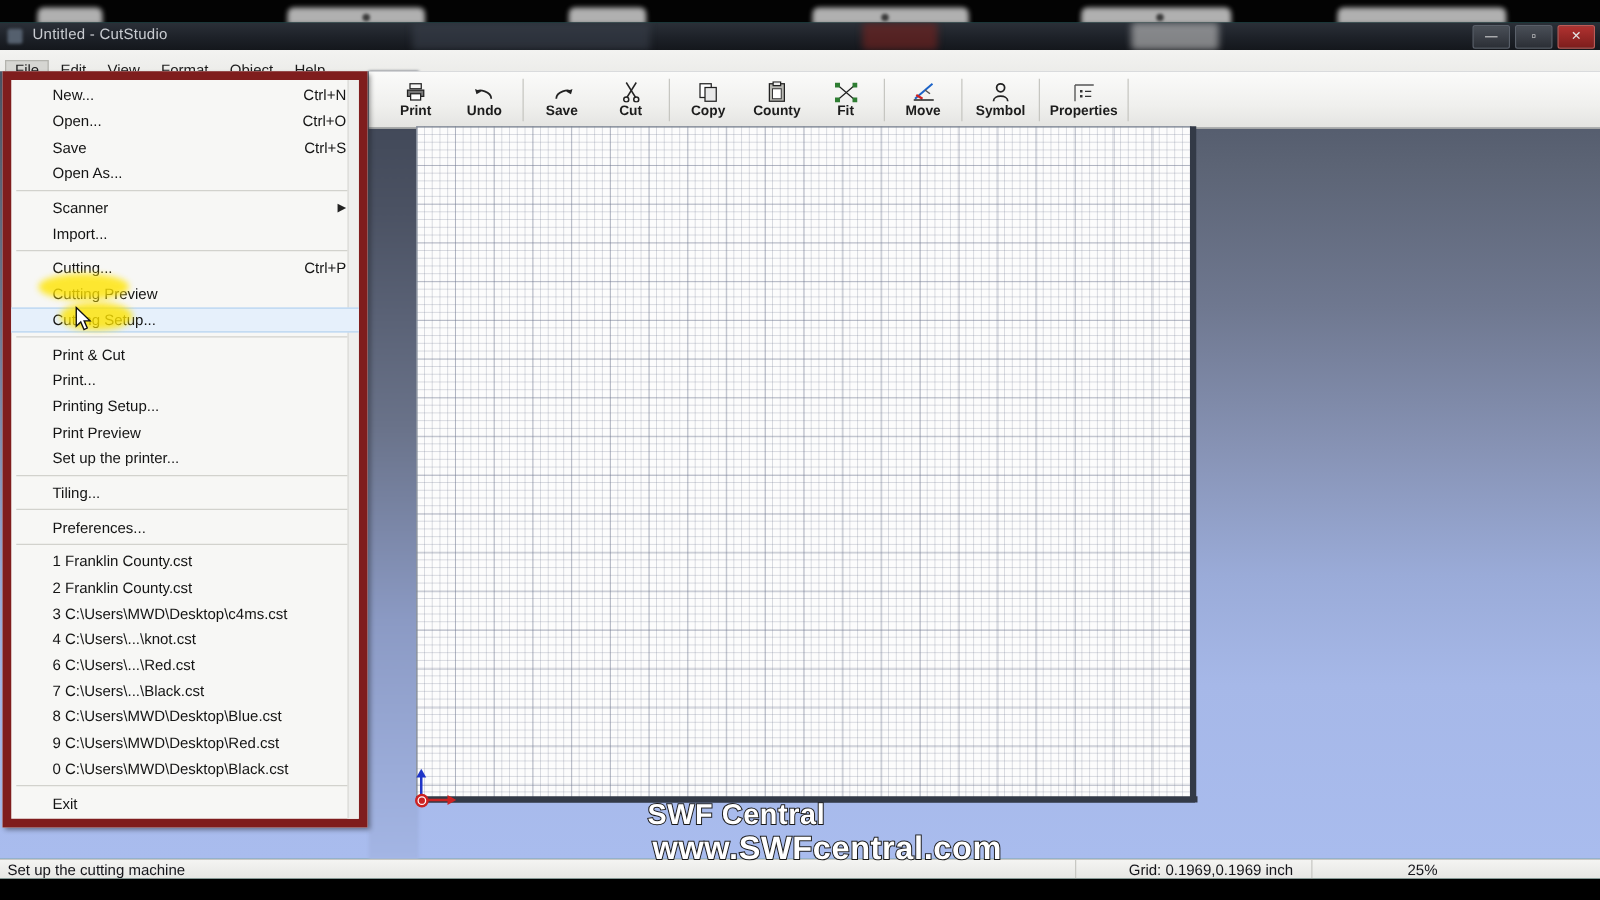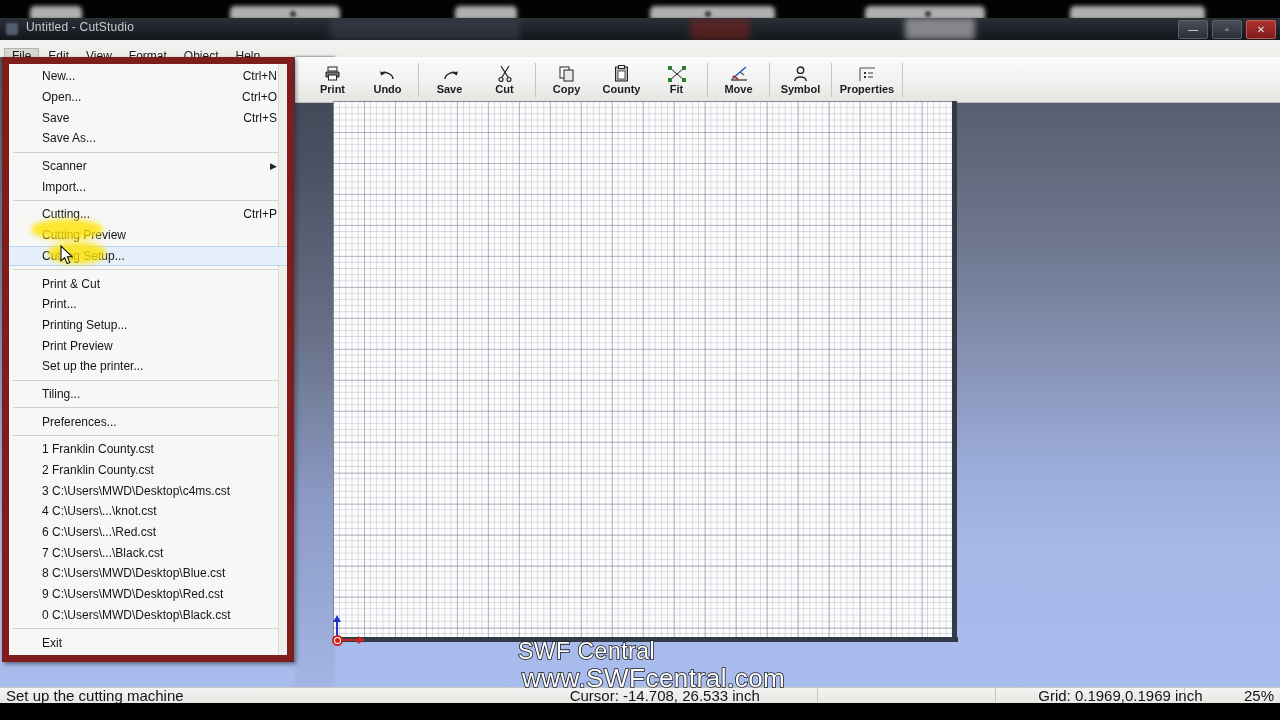--- a/index.html
+++ b/index.html
@@ -99,21 +99,21 @@
           justify-content:center;font-size:7px;color:#45454a;}
   .vs-thumb{position:absolute;left:0;top:378px;width:17px;height:172px;
             background:linear-gradient(90deg,#fdfdfd,#e9e9e6 40%,#dcdcd8);
             border:1px solid #b9b9b4;box-sizing:border-box;}
   .vs-grip{position:absolute;left:4px;top:80px;width:9px;height:7px;}
   .vs-grip i{display:block;height:1px;background:#9a9a95;margin-bottom:2px;}
 
   
   .statusbar{position:absolute;left:0;top:687px;width:1280px;height:16px;
              background:linear-gradient(180deg,#f4f4f2,#e6e6e3);
-             border-top:1px solid #c8c8c3;display:flex;align-items:center;font-size:15px;
+             border-top:1px solid #c8c8c3;display:flex;align-items:center;font-size:12px;
              color:#15151a;box-sizing:border-box;gap:36px;}
   .sb-cell{height:15px;display:flex;align-items:center;padding:0 6px;
            border-right:1px solid #c8c8c3;filter:blur(.2px);white-space:nowrap;}
   .sb-msg{width:640px;border-right:none;}
   .sb-cursor{width:300px;}
   .sb-blank{width:160px;}
   .sb-grid{width:140px;}
   .sb-zoom{width:58px;justify-content:flex-end;border-right:none;}
   .bottomblack{position:absolute;left:0;top:703px;width:1280px;height:17px;background:#000;}
 
@@ -135,21 +135,21 @@
   
   .hl{position:absolute;border-radius:48%;background:#ffe400;opacity:.80;
       filter:blur(2.5px);pointer-events:none;}
 
   
   .cursor{position:absolute;left:60px;top:245px;width:13px;height:20px;}
   .cursor svg{display:block;}
 
   
   .wm{position:absolute;left:518px;top:640px;line-height:1.0;pointer-events:none;}
-  .wm div{font-family:"Liberation Sans",sans-serif;font-weight:normal;color:#ffffff;
+  .wm div{font-family:"Liberation Sans",sans-serif;font-weight:bold;color:#ffffff;
           -webkit-text-stroke:1.6px #1a1a1a;paint-order:stroke fill;letter-spacing:.5px;}
   .wm .l1{font-size:23px;}
   .wm .l2{font-size:23px;margin-top:2px;}
   .wm .l3{font-size:26px;margin-top:2px;margin-left:4px;}
 </style>
 </head>
 <body>
 
 <div id="app">
 
@@ -328,21 +328,20 @@
           <i></i>
           <i></i>
           <i></i>
         </div>
     </div>
     <div class="vs-btn" style="position:absolute;bottom:0;left:0;">▼</div>
   </div>
 
   <div class="statusbar">
     <div class="sb-cell sb-msg">Set up the cutting machine</div>
-    <div class="sb-cell sb-cursor">Cursor: -14.708, 26.533 inch</div>
     <div class="sb-cell sb-blank"></div>
     <div class="sb-cell sb-grid">Grid: 0.1969,0.1969 inch</div>
     <div class="sb-cell sb-zoom">25%</div>
   </div>
   <div class="bottomblack"></div>
 
   <div class="wm">
     <div class="l1">SWF Central</div>
     <div class="l3">www.SWFcentral.com</div>
   </div>
@@ -355,21 +354,21 @@
       </div>
       <div class="mi">
         <span>Open...</span>
         <span class="accel">Ctrl+O</span>
       </div>
       <div class="mi">
         <span>Save</span>
         <span class="accel">Ctrl+S</span>
       </div>
       <div class="mi">
-        <span>Save As...</span>
+        <span>Open As...</span>
       </div>
       <div class="msep"></div>
       <div class="mi">
         <span>Scanner</span>
         <span class="arrow">▶</span>
       </div>
       <div class="mi">
         <span>Import...</span>
       </div>
       <div class="msep"></div>

